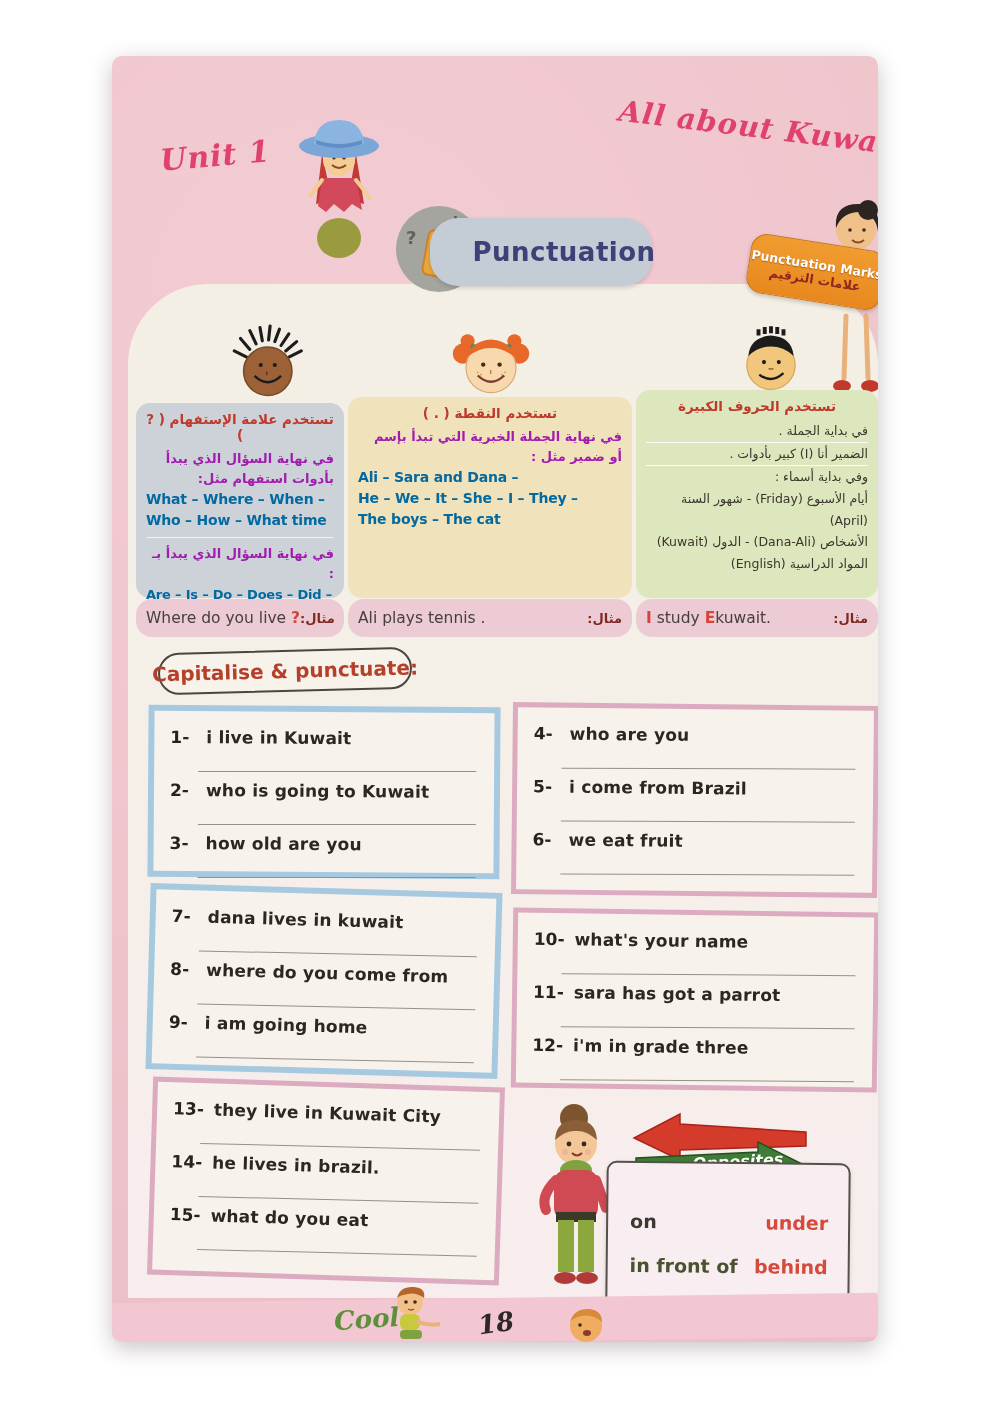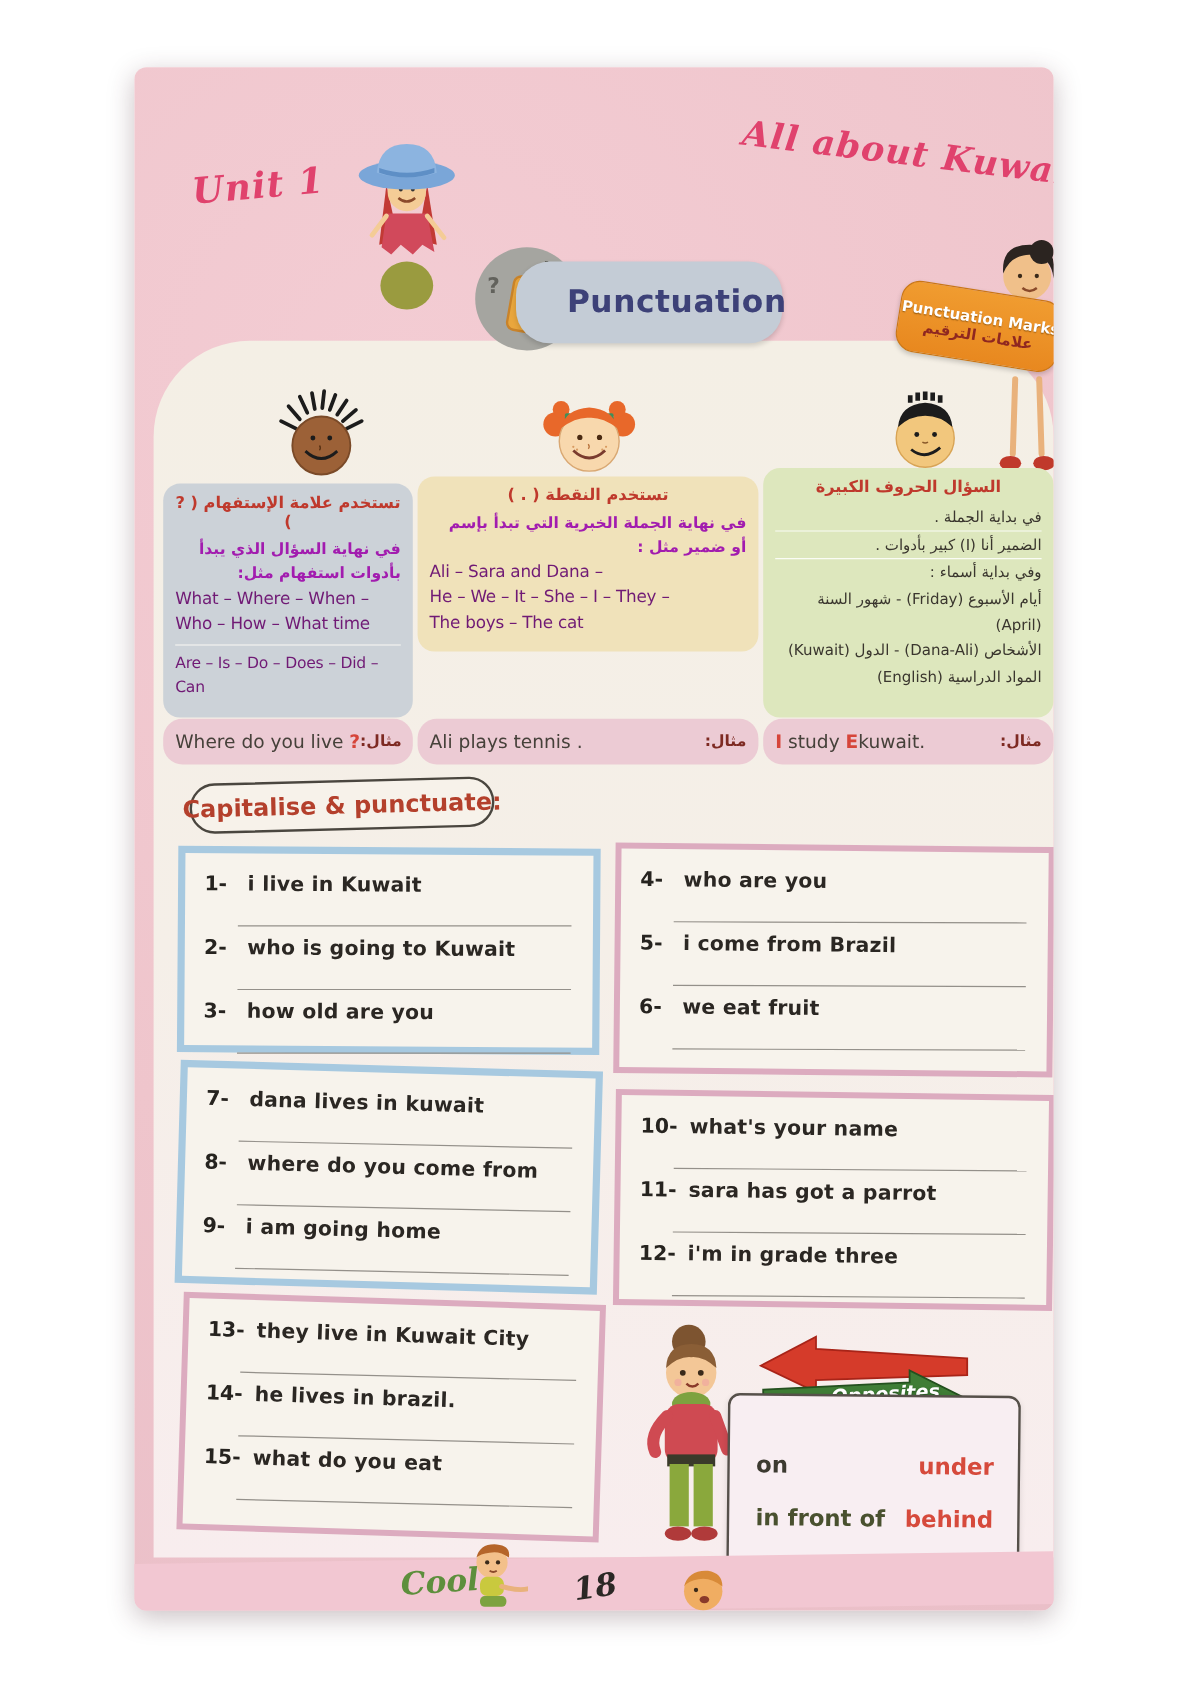--- a/index.html
+++ b/index.html
@@ -38,25 +38,25 @@
 
   
   .face{position:absolute;width:78px;height:82px}
   .face1{left:116px;top:268px}
   .face2{left:340px;top:266px}
   .face3{left:620px;top:262px}
 
   
   .col{position:absolute;border-radius:14px;padding:8px 10px 6px 10px}
   .col1{left:24px;top:347px;width:208px;height:195px;background:#ccd2d8}
-  .col2{left:236px;top:341px;width:284px;height:146px;background:#f0e2ba}
+  .col2{left:236px;top:341px;width:284px;height:201px;background:#f0e2ba}
   .col3{left:524px;top:334px;width:242px;height:208px;background:#dde7bd}
   .col-h{color:#bf392c;font-weight:bold;font-size:13.5px;text-align:center;direction:rtl;margin-bottom:6px}
   .ar-rule{direction:rtl;color:#a21caf;font-weight:bold;font-size:13px;line-height:1.55;text-align:right}
-  .en-words{color:#701a75;font-size:14px;font-weight:400;line-height:1.5;letter-spacing:-.2px}
+  .en-words{color:#0369a1;font-size:14px;font-weight:700;line-height:1.5;letter-spacing:-.2px}
   .divider{border-top:1.5px solid #f2f2ee;margin:6px 0}
   .cap-line{direction:rtl;color:#3a362e;font-weight:normal;font-size:12.5px;line-height:1.75;text-align:right}
   .cap-underline{border-bottom:1px solid rgba(255,255,255,.85)}
 
   
   .strip{position:absolute;height:38px;background:#eccbd4;border-radius:16px;display:flex;align-items:center;
          justify-content:space-between;padding:0 10px}
   .strip1{left:24px;top:543px;width:208px}
   .strip2{left:236px;top:543px;width:284px}
   .strip3{left:524px;top:543px;width:242px}
@@ -215,41 +215,42 @@
       <path d="M47 64 Q50 66 53 64" stroke="#8a5a2a" stroke-width="1.6" fill="none"></path>
       <path d="M35 72 Q50 84 66 70" stroke="#1c1c1c" stroke-width="3" fill="none"></path>
     </svg>
 
     <div class="col col1">
       <div class="col-h">تستخدم علامة الإستفهام ( ? )</div>
       <div class="ar-rule">في نهاية السؤال الذي يبدأ بأدوات استفهام مثل:</div>
       <div class="en-words">What – Where – When –</div>
       <div class="en-words">Who –  How – What time</div>
       <div class="divider"></div>
+      <div class="ar-rule">في نهاية السؤال الذي يبدأ بـ :</div>
       <div class="en-words" style="font-size:13px">Are – Is – Do – Does – Did – Can</div>
     </div>
     <div class="strip strip1">
       <span class="ex-en"><span>Where do you live </span><span class="c-red">?</span></span>
       <span class="ex-ar">مثال:</span>
     </div>
 
     <div class="col col2">
       <div class="col-h">تستخدم النقطة ( . )</div>
       <div class="ar-rule">في نهاية الجملة الخبرية التي تبدأ بإسم أو ضمير مثل :</div>
       <div class="en-words">Ali – Sara and Dana  –</div>
       <div class="en-words">He – We – It – She – I –  They –</div>
       <div class="en-words">The boys –  The cat</div>
     </div>
     <div class="strip strip2">
       <span class="ex-en">Ali plays tennis .</span>
       <span class="ex-ar">مثال:</span>
     </div>
 
     <div class="col col3">
-      <div class="col-h">السؤال الحروف الكبيرة</div>
+      <div class="col-h">تستخدم الحروف الكبيرة</div>
       <div class="cap-line cap-underline">في بداية الجملة .</div>
       <div class="cap-line cap-underline">الضمير أنا (I) كبير بأدوات .</div>
       <div class="cap-line">وفي بداية أسماء :</div>
       <div class="cap-line">أيام الأسبوع (Friday) - شهور السنة (April)</div>
       <div class="cap-line">الأشخاص (Dana-Ali) - الدول (Kuwait)</div>
       <div class="cap-line">المواد الدراسية (English)</div>
     </div>
     <div class="strip strip3">
       <span class="ex-en"><span class="c-red">I</span><span> study </span><span class="c-red">E</span><span>kuwait.</span></span>
       <span class="ex-ar">مثال:</span>

